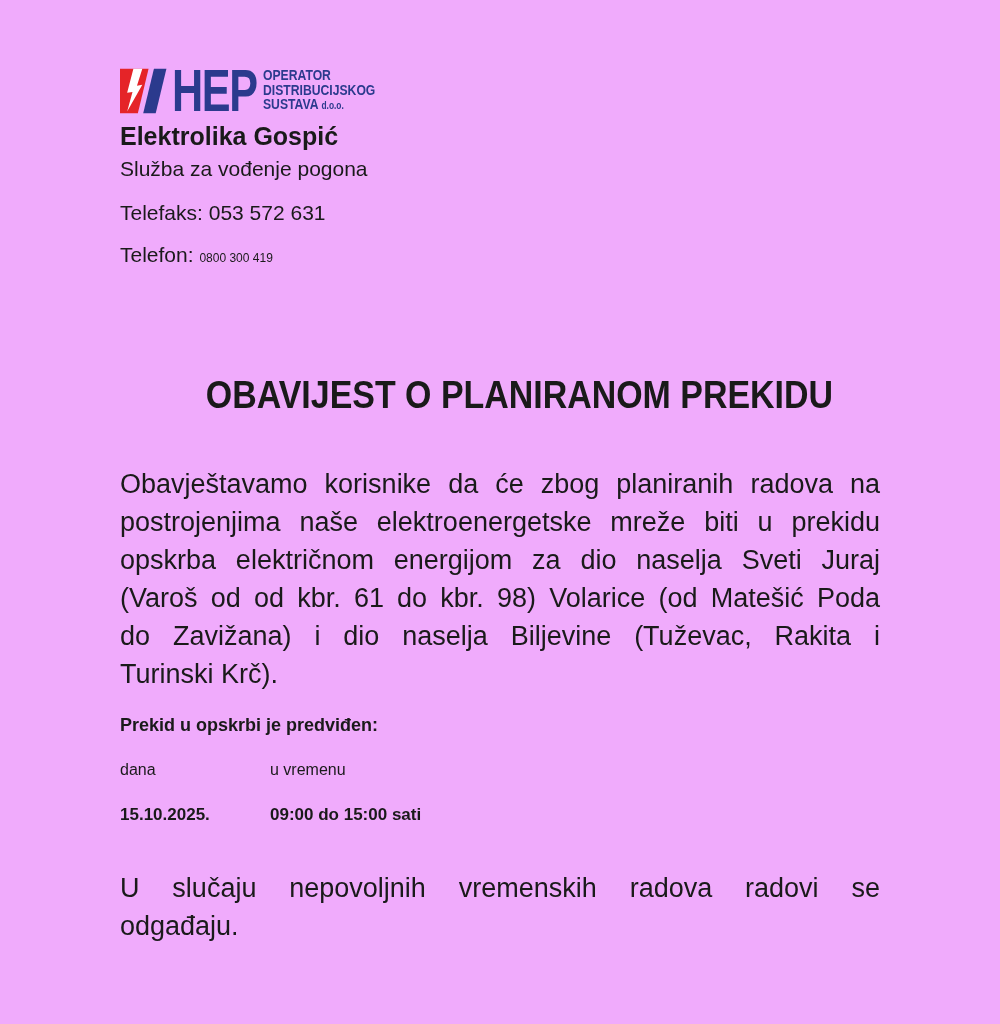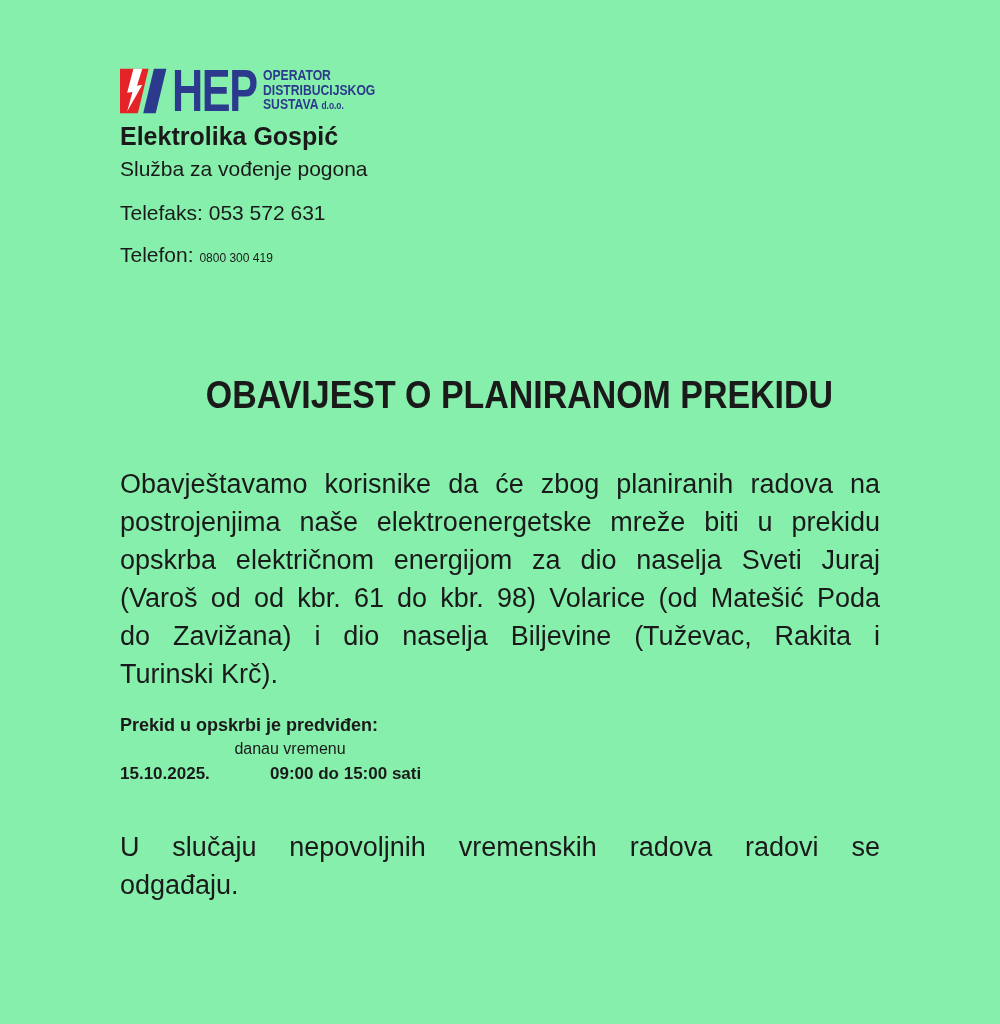--- a/index.html
+++ b/index.html
@@ -7,21 +7,21 @@
   body {
     font-family: "Liberation Sans", sans-serif;
     color: #1a1a1a;
     width: 1000px;
     height: 1024px;
     overflow: hidden;
   }
   .page {
     width: 1000px;
     height: 1024px;
-    background: #86efac;
+    background: #f0abfc;
     padding: 0 120px;
   }
 
   
   .logo-row {
     padding-top: 66px;
     display: flex;
     align-items: flex-start;
     height: 116px;
   }
@@ -71,22 +71,22 @@
   
   .jpara { font-size: 27px; line-height: 38px; }
   .jpara > div { text-align: justify; text-align-last: justify; }
   .jpara > div:last-child { text-align-last: left; }
   .para-1 { margin-top: 48px; }
   .para-2 { margin-top: 44px; }
 
   
   .schedule-heading { margin-top: 22px; font-size: 18px; font-weight: 700; }
   .schedule-row { display: flex; }
-  .schedule-labels { margin-top: 4px; font-size: 16px; text-align: right; }
-  .schedule-values { margin-top: 6px; font-size: 17px; font-weight: 700; }
+  .schedule-labels { margin-top: 25px; font-size: 16px; }
+  .schedule-values { margin-top: 26px; font-size: 17px; font-weight: 700; }
   .schedule-col1 { width: 150px; flex: 0 0 auto; }
 </style>
 </head>
 <body>
 
 <div class="page">
 
   <div class="logo-row">
     <svg class="logo-mark" viewBox="0 0 56 50" xmlns="http://www.w3.org/2000/svg" aria-hidden="true">
       <polygon points="0,0 32,0 20,50 0,50" fill="#e52428"></polygon>

